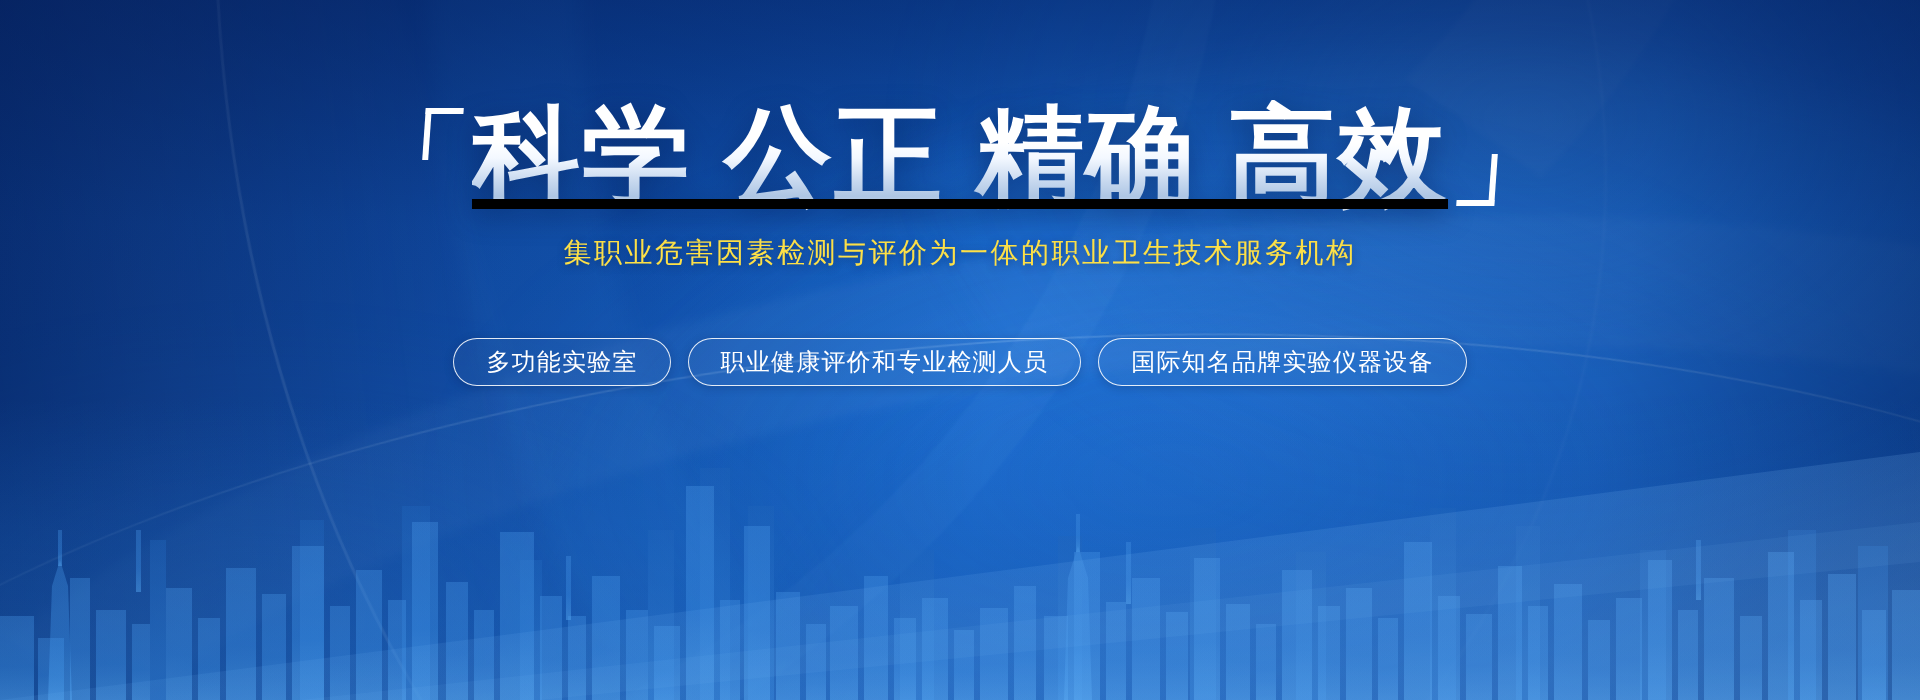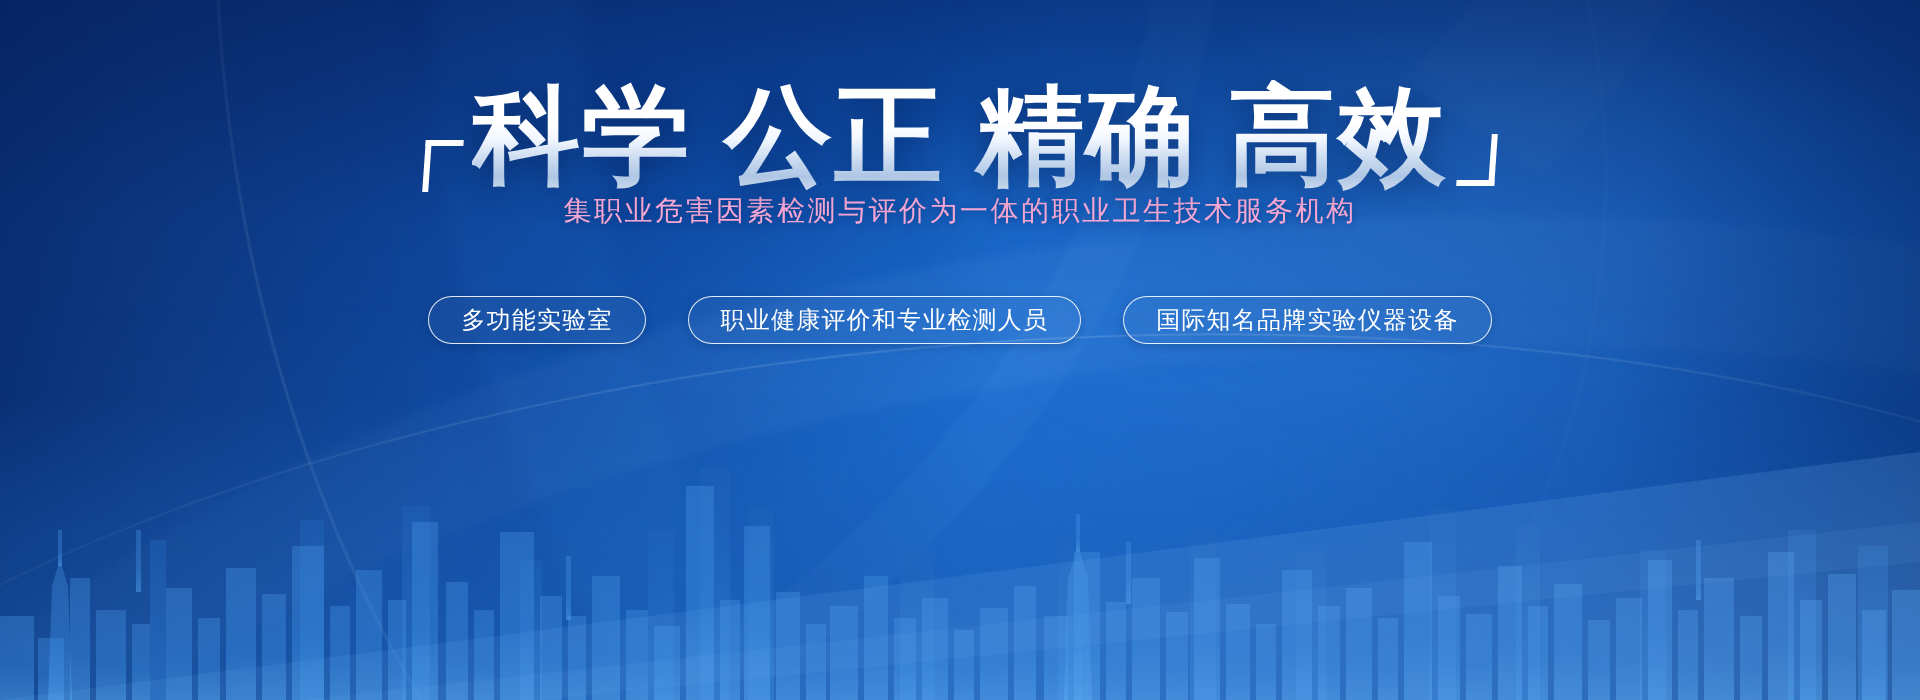--- a/index.html
+++ b/index.html
@@ -164,23 +164,24 @@
   .content {
     position: absolute;
     inset: 0;
     display: flex;
     flex-direction: column;
     align-items: center;
   }
 
   .headline-wrap {
     position: relative;
-    margin-top: 80px;
+    margin-top: 100px;
     display: flex;
-    align-items: flex-end;
+    align-items: flex-start;
+    text-decoration: underline;
   }
 
   .bracket {
     width: 38px;
     height: 52px;
     flex: 0 0 auto;
   }
   .bracket-open {
     border-left: 6px solid #ffffff;
     border-top: 6px solid #ffffff;
@@ -211,32 +212,33 @@
         #aec6e4 86%,
         #cddcee 100%);
     -webkit-background-clip: text;
     background-clip: text;
     color: transparent;
     -webkit-text-fill-color: transparent;
     filter: drop-shadow(0 6px 14px rgba(2,20,66,0.42));
   }
 
   .subtitle {
+    margin-top: 22px;
     font-size: 28px;
     font-weight: 400;
     letter-spacing: 2.5px;
-    color: #f9a8d4;
+    color: #fde047;
     text-shadow: 0 2px 8px rgba(3,24,74,0.45);
     white-space: nowrap;
   }
 
   .pills {
     margin-top: 66px;
     display: flex;
-    gap: 42px;
+    gap: 17px;
     align-items: center;
   }
   .pill {
     height: 48px;
     padding: 0 32px;
     display: flex;
     align-items: center;
     justify-content: center;
     border: 1.6px solid rgba(255,255,255,0.88);
     border-radius: 26px;

